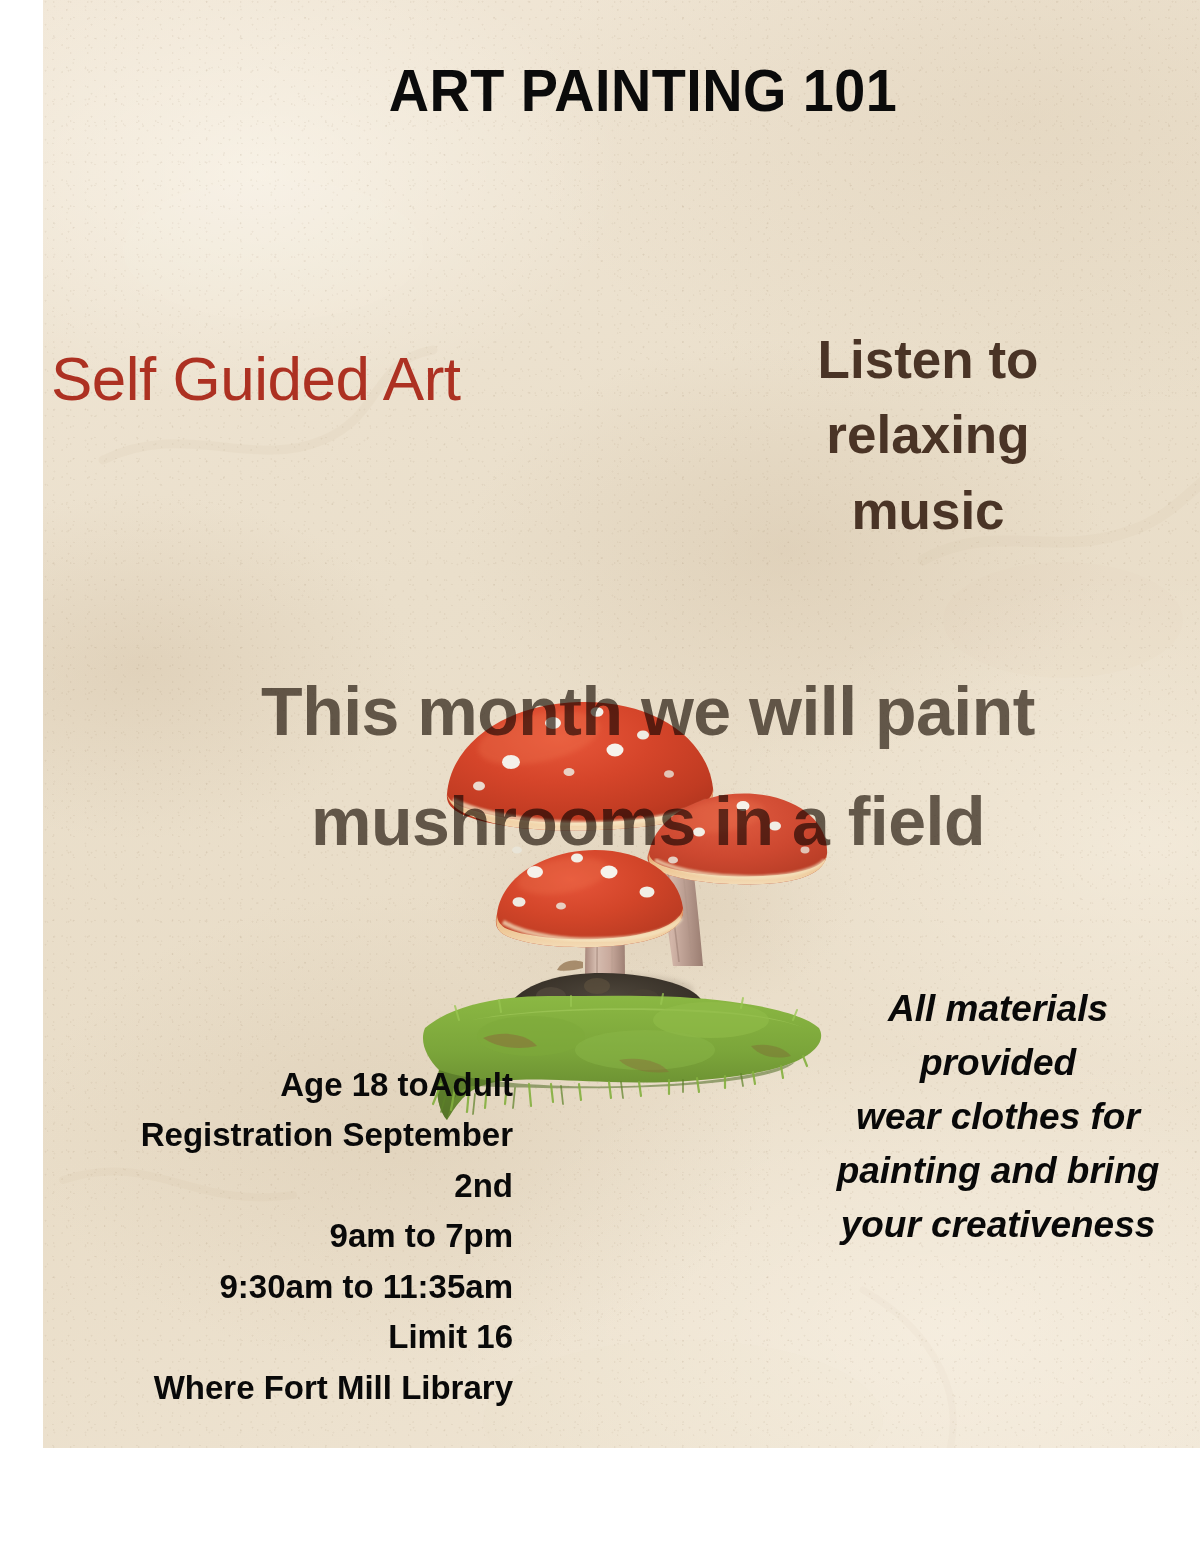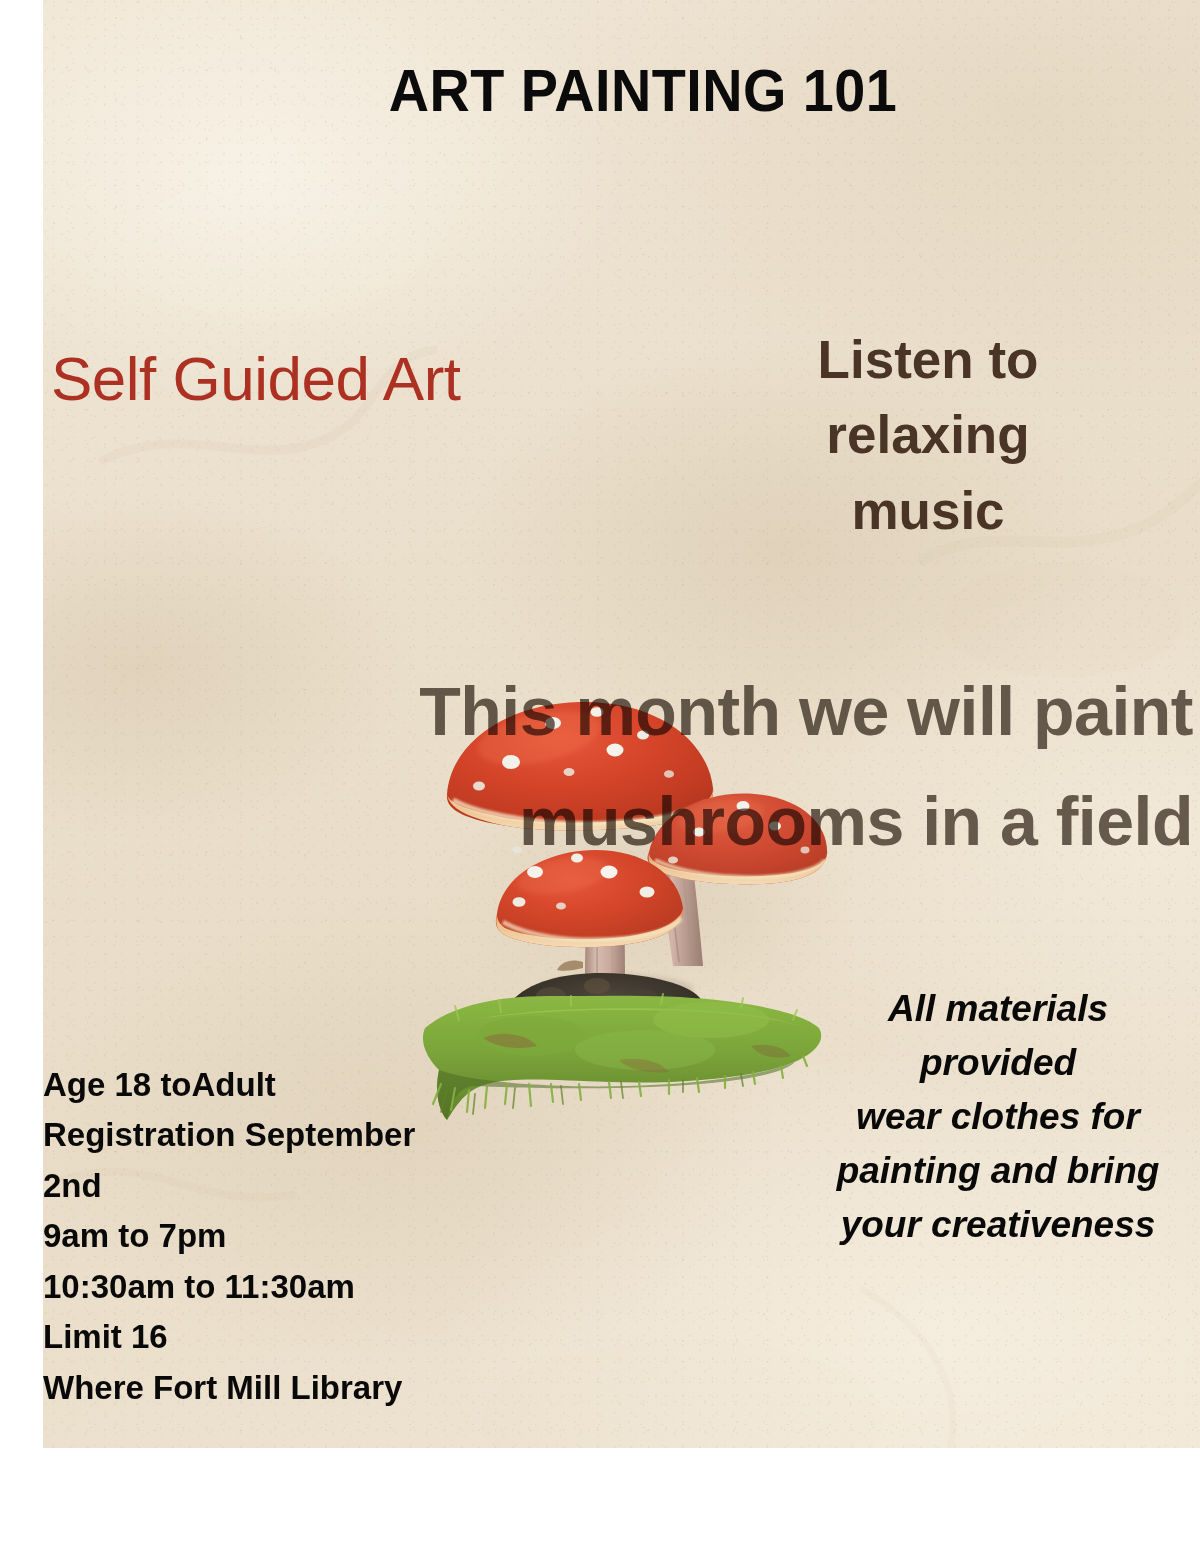--- a/index.html
+++ b/index.html
@@ -94,36 +94,36 @@
     font-weight: 700;
     line-height: 1.42;
     color: #4a3426;
   }
 
   
   #headline {
     top: 656px;
     left: 60px;
     width: 1090px;
-    text-align: right;
+    text-align: center;
     font-size: 68px;
     font-weight: 700;
     line-height: 1.62;
     color: #6b635b;
     letter-spacing: -0.5px;
     z-index: 5;
     mix-blend-mode: multiply;
   }
 
   
   #details-left {
     top: 1060px;
     left: 0px;
     width: 470px;
-    text-align: left;
+    text-align: right;
     font-size: 33px;
     font-weight: 700;
     line-height: 1.53;
     color: #090909;
     z-index: 6;
   }
 
   
   #details-right {
     top: 982px;
@@ -359,21 +359,21 @@
 
   <p class="txt" id="listen">Listen to relaxing music</p>
 
   <p class="txt" id="headline">This month we will paint mushrooms in a field</p>
 
   <div class="txt" id="details-left">
       <div>Age 18 toAdult</div>
       <div>Registration September</div>
       <div>2nd</div>
       <div>9am to 7pm</div>
-      <div>10:30am to 11:30am</div>
+      <div>9:30am to 11:35am</div>
       <div>Limit 16</div>
       <div>Where Fort Mill Library</div>
     </div>
 
   <div class="txt" id="details-right">
       <div>All materials</div>
       <div>provided</div>
       <div>wear clothes for</div>
       <div>painting and bring</div>
       <div>your creativeness</div>

